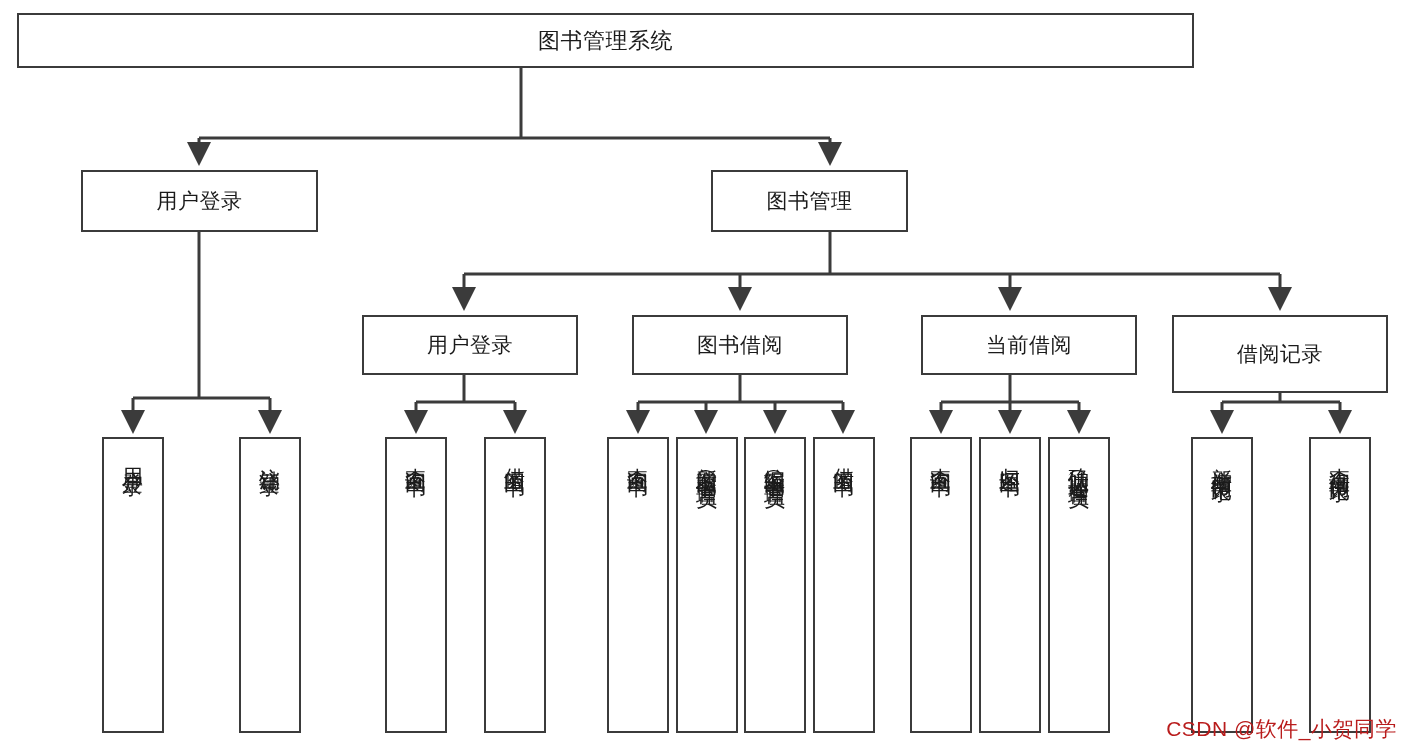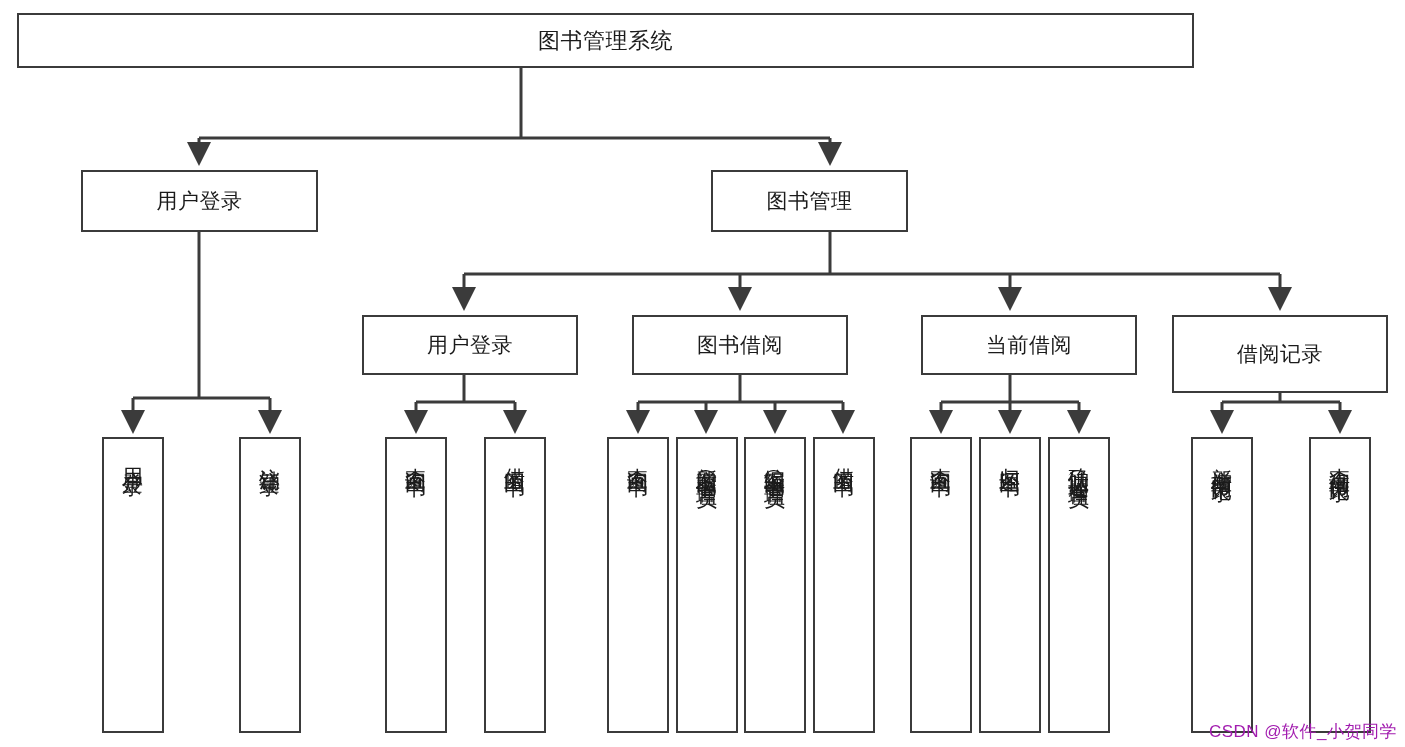--- a/index.html
+++ b/index.html
@@ -57,22 +57,22 @@
     font-size: 21px;
     letter-spacing: 3px;
     line-height: 1;
     margin: 0 auto;
   }
   .node.root .label { font-size: 22px; }
   .watermark {
     position: absolute;
     right: 8px;
     bottom: 4px;
-    font-size: 17px;
-    color: #a21caf;
+    font-size: 21px;
+    color: #b91c1c;
     letter-spacing: 0.5px;
     white-space: nowrap;
   }
 </style>
 </head>
 <body>
 
 <div id="diagram-root">
 
   <svg id="wires" viewBox="0 0 1405 747">

